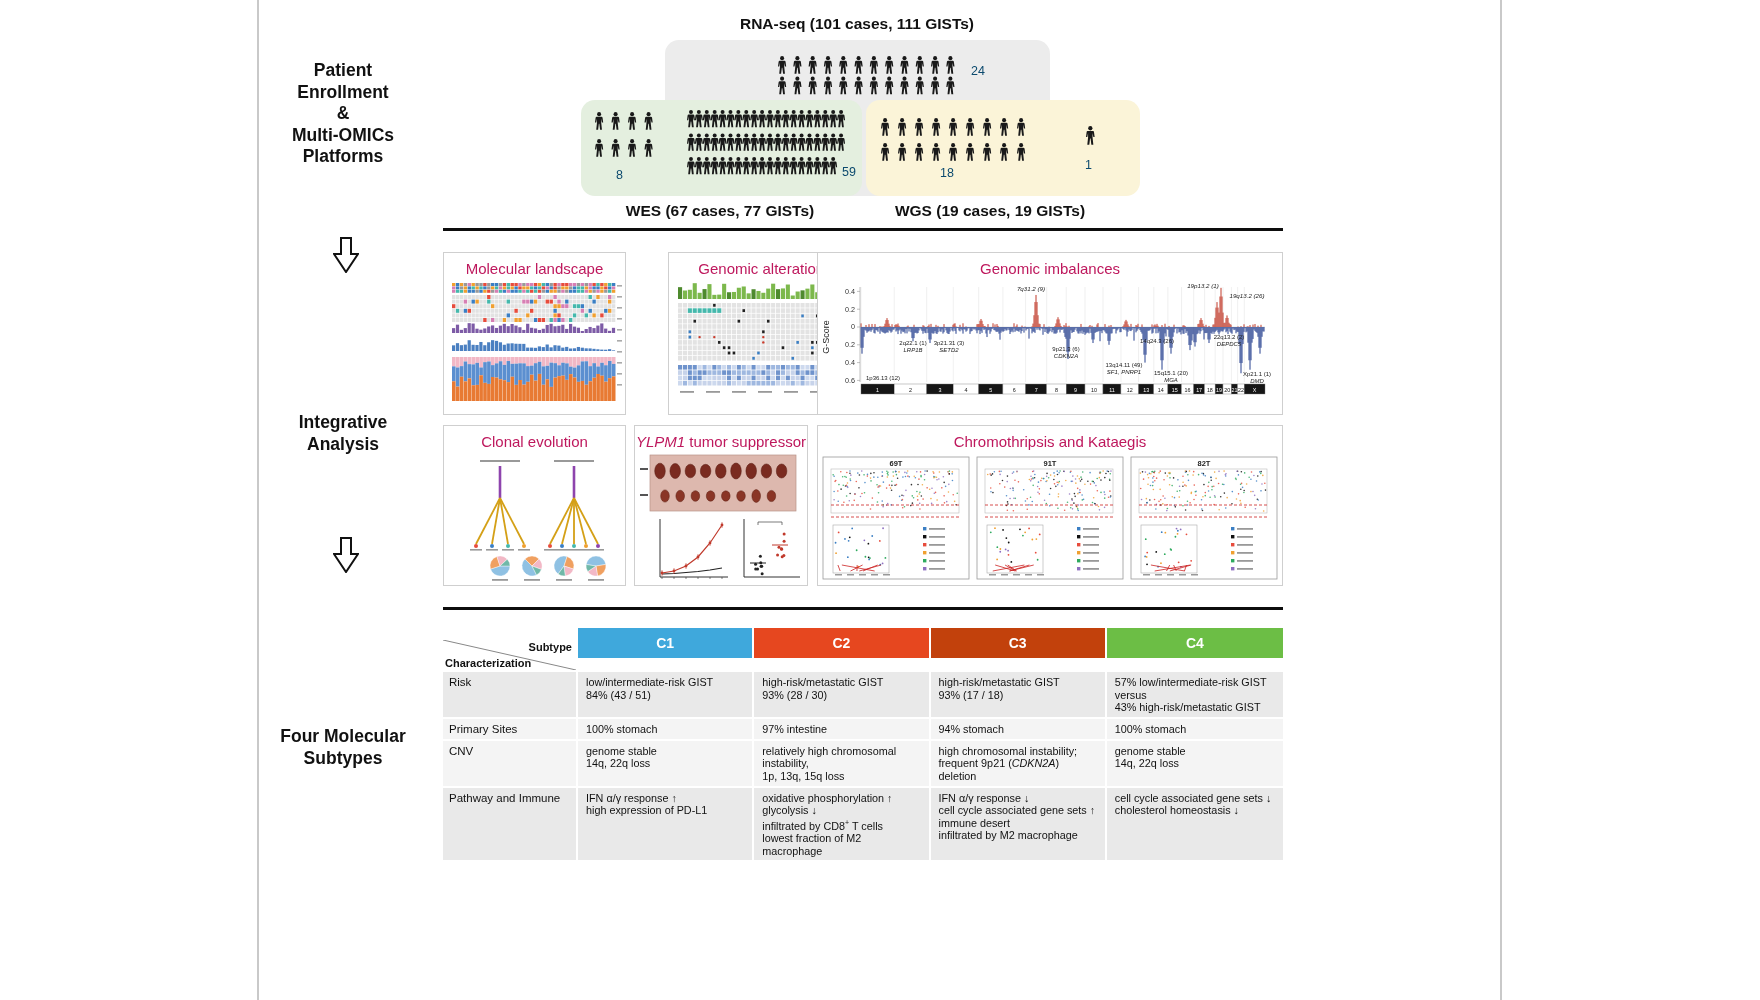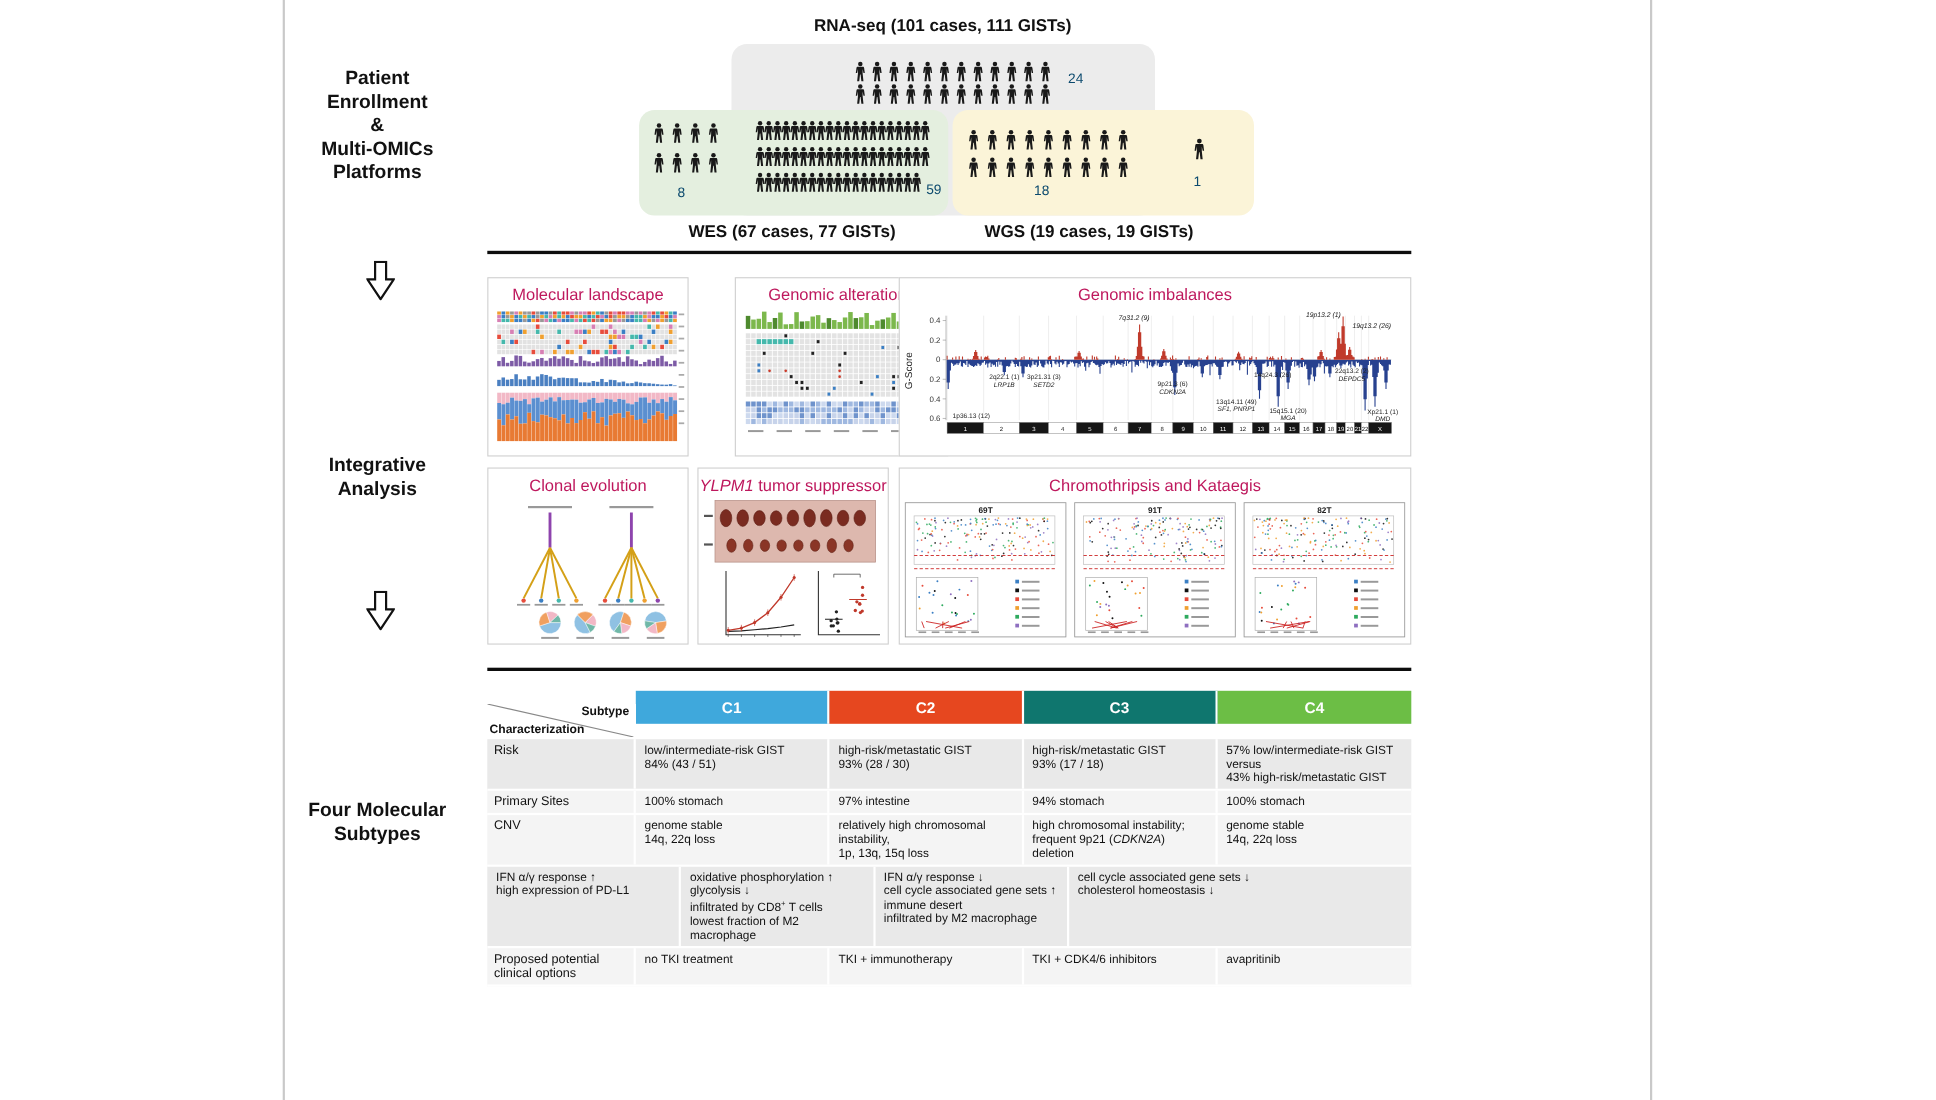--- a/index.html
+++ b/index.html
@@ -2242,21 +2242,21 @@
       <div class="t-row">
         <div class="t-corner">
           <svg width="133" height="30" style="position:absolute;left:0;top:0">
             <line x1="0" y1="0" x2="133" y2="30" stroke="#888" stroke-width="1"></line>
           </svg>
           <span class="c-top">Subtype</span>
           <span class="c-bot">Characterization</span>
         </div>
         <div class="t-head-cell" style="background: rgb(63, 168, 220);">C1</div>
         <div class="t-head-cell" style="background: rgb(230, 71, 31);">C2</div>
-        <div class="t-head-cell" style="background: #0f766e;">C3</div>
+        <div class="t-head-cell" style="background: #c2410c;">C3</div>
         <div class="t-head-cell" style="background: rgb(108, 190, 69);">C4</div>
       </div>
       <div class="t-row" style="background: rgb(233, 233, 233); min-height: 32px;">
         <div class="t-label">Risk</div>
         <div class="t-cell">low/intermediate-risk GIST<br>84% (43 / 51)</div>
         <div class="t-cell">high-risk/metastatic GIST<br>93% (28 / 30)</div>
         <div class="t-cell">high-risk/metastatic GIST<br>93% (17 / 18)</div>
         <div class="t-cell">57% low/intermediate-risk GIST versus<br>43% high-risk/metastatic GIST</div>
       </div>
       <div class="t-row" style="background: rgb(244, 244, 244); min-height: 20px;">
@@ -2267,32 +2267,25 @@
         <div class="t-cell">100% stomach</div>
       </div>
       <div class="t-row" style="background: rgb(244, 244, 244); min-height: 32px;">
         <div class="t-label">CNV</div>
         <div class="t-cell">genome stable<br>14q, 22q loss</div>
         <div class="t-cell">relatively high chromosomal instability,<br>1p, 13q, 15q loss</div>
         <div class="t-cell">high chromosomal instability;<br>frequent 9p21 (<i>CDKN2A</i>) deletion</div>
         <div class="t-cell">genome stable<br>14q, 22q loss</div>
       </div>
       <div class="t-row" style="background: rgb(233, 233, 233); min-height: 58px;">
+        <div class="t-label">Pathway and Immune</div>
         <div class="t-cell">IFN α/γ response ↑<br>high expression of PD-L1</div>
         <div class="t-cell">oxidative phosphorylation ↑<br>glycolysis ↓<br>infiltrated by CD8<sup>+</sup> T cells<br>lowest fraction of M2 macrophage</div>
         <div class="t-cell">IFN α/γ response ↓<br>cell cycle associated gene sets ↑<br>immune desert<br>infiltrated by M2 macrophage</div>
         <div class="t-cell">cell cycle associated gene sets ↓<br>cholesterol homeostasis ↓</div>
-      </div>
-      <div class="t-row" style="background: rgb(244, 244, 244); min-height: 32px;">
-        <div class="t-label">Proposed potential
-clinical options</div>
-        <div class="t-cell">no TKI treatment</div>
-        <div class="t-cell">TKI + immunotherapy</div>
-        <div class="t-cell">TKI + CDK4/6 inhibitors</div>
-        <div class="t-cell">avapritinib</div>
       </div>
     </div>
 <svg width="0" height="0" style="position:absolute">
       <defs>
         <g id="person-shape" fill="#191919">
           <circle cx="5" cy="2.6" r="2.5"></circle>
           <path d="M2.1 5.8 L7.9 5.8 C8.7 5.8 9.1 6.3 9.25 7 L10 12.8 L8.5 12.8 L7.6 8.2 L7.6 13.2 L8.5 21.8 L6.2 21.8 L5.3 14.4 L4.7 14.4 L3.8 21.8 L1.5 21.8 L2.4 13.2 L2.4 8.2 L1.5 12.8 L0 12.8 L0.75 7 C0.9 6.3 1.3 5.8 2.1 5.8 Z"></path>
         </g>
       </defs>
     </svg>

